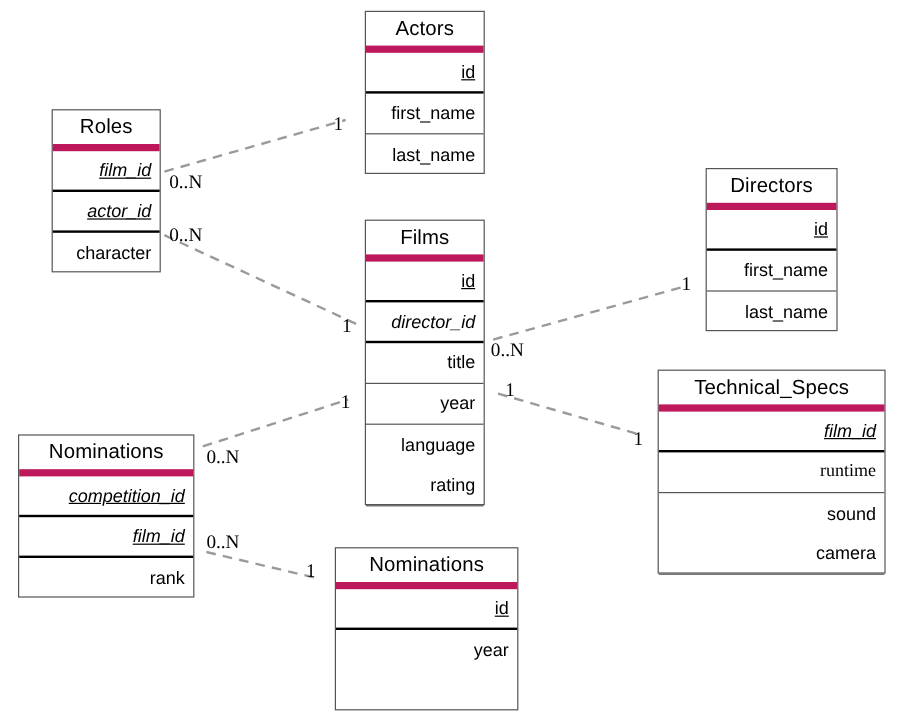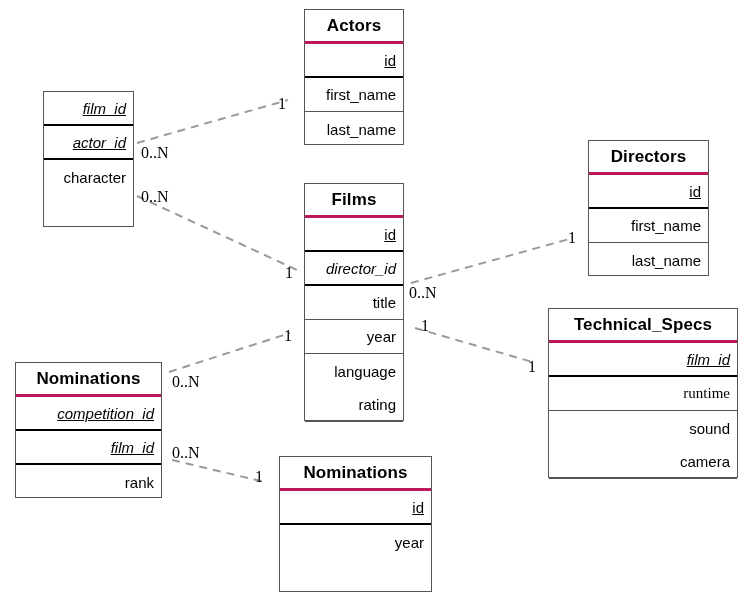--- a/index.html
+++ b/index.html
@@ -13,25 +13,25 @@
 
   
   .entity{
     position:absolute;
     background:#ffffff;
     border:1px solid #555;
     box-sizing:border-box;
     z-index:5;
   }
   .entity .ehead{
-    font-weight:bold;
+    font-weight:normal;
     text-align:center;
     font-size:17px;
     color:#000;
-    border-bottom:3px solid #be185d;
+    border-bottom:6px solid #be185d;
     box-sizing:border-box;
     display:flex;align-items:center;justify-content:center;
     letter-spacing:.1px;
   }
   .entity .erow{
     text-align:right;
     font-size:15px;
     color:#000;
     padding:0 7px;
     box-sizing:border-box;
@@ -65,20 +65,21 @@
       <line x1="137" y1="143" x2="288" y2="100" stroke="#9a9a9a" stroke-width="2" stroke-dasharray="8,6"></line>
       <line x1="137" y1="196" x2="297" y2="270" stroke="#9a9a9a" stroke-width="2" stroke-dasharray="8,6"></line>
       <line x1="411" y1="283" x2="573" y2="238" stroke="#9a9a9a" stroke-width="2" stroke-dasharray="8,6"></line>
       <line x1="415" y1="328" x2="536" y2="363" stroke="#9a9a9a" stroke-width="2" stroke-dasharray="8,6"></line>
       <line x1="169" y1="372" x2="290" y2="333" stroke="#9a9a9a" stroke-width="2" stroke-dasharray="8,6"></line>
       <line x1="172" y1="460" x2="265" y2="482" stroke="#9a9a9a" stroke-width="2" stroke-dasharray="8,6"></line>
     </svg>
 
   <div id="entity-layer">
       <div class="entity" style="left: 43px; top: 91px; width: 91px; height: 136px;">
+        <div class="ehead" style="height: 34px;">Roles</div>
         <div class="erow fkpk thick" style="height: 34px;">
           <span>film_id</span>
         </div>
         <div class="erow fkpk thick" style="height: 34px;">
           <span>actor_id</span>
         </div>
         <div class="erow last" style="height: 34px;">
           <span>character</span>
         </div>
       </div>
@@ -108,21 +109,21 @@
         <div class="erow" style="height: 34px;">
           <span>year</span>
         </div>
         <div class="erow last" style="height: 34px;">
           <span>language</span>
         </div>
         <div class="erow" style="height: 34px;">
           <span>rating</span>
         </div>
       </div>
-      <div class="entity" style="left: 588px; top: 140px; width: 121px; height: 136px;">
+      <div class="entity" style="left: 588px; top: 140px; width: 110px; height: 136px;">
         <div class="ehead" style="height: 34px;">Directors</div>
         <div class="erow pk thick" style="height: 34px;">
           <span>id</span>
         </div>
         <div class="erow" style="height: 34px;">
           <span>first_name</span>
         </div>
         <div class="erow last" style="height: 34px;">
           <span>last_name</span>
         </div>

